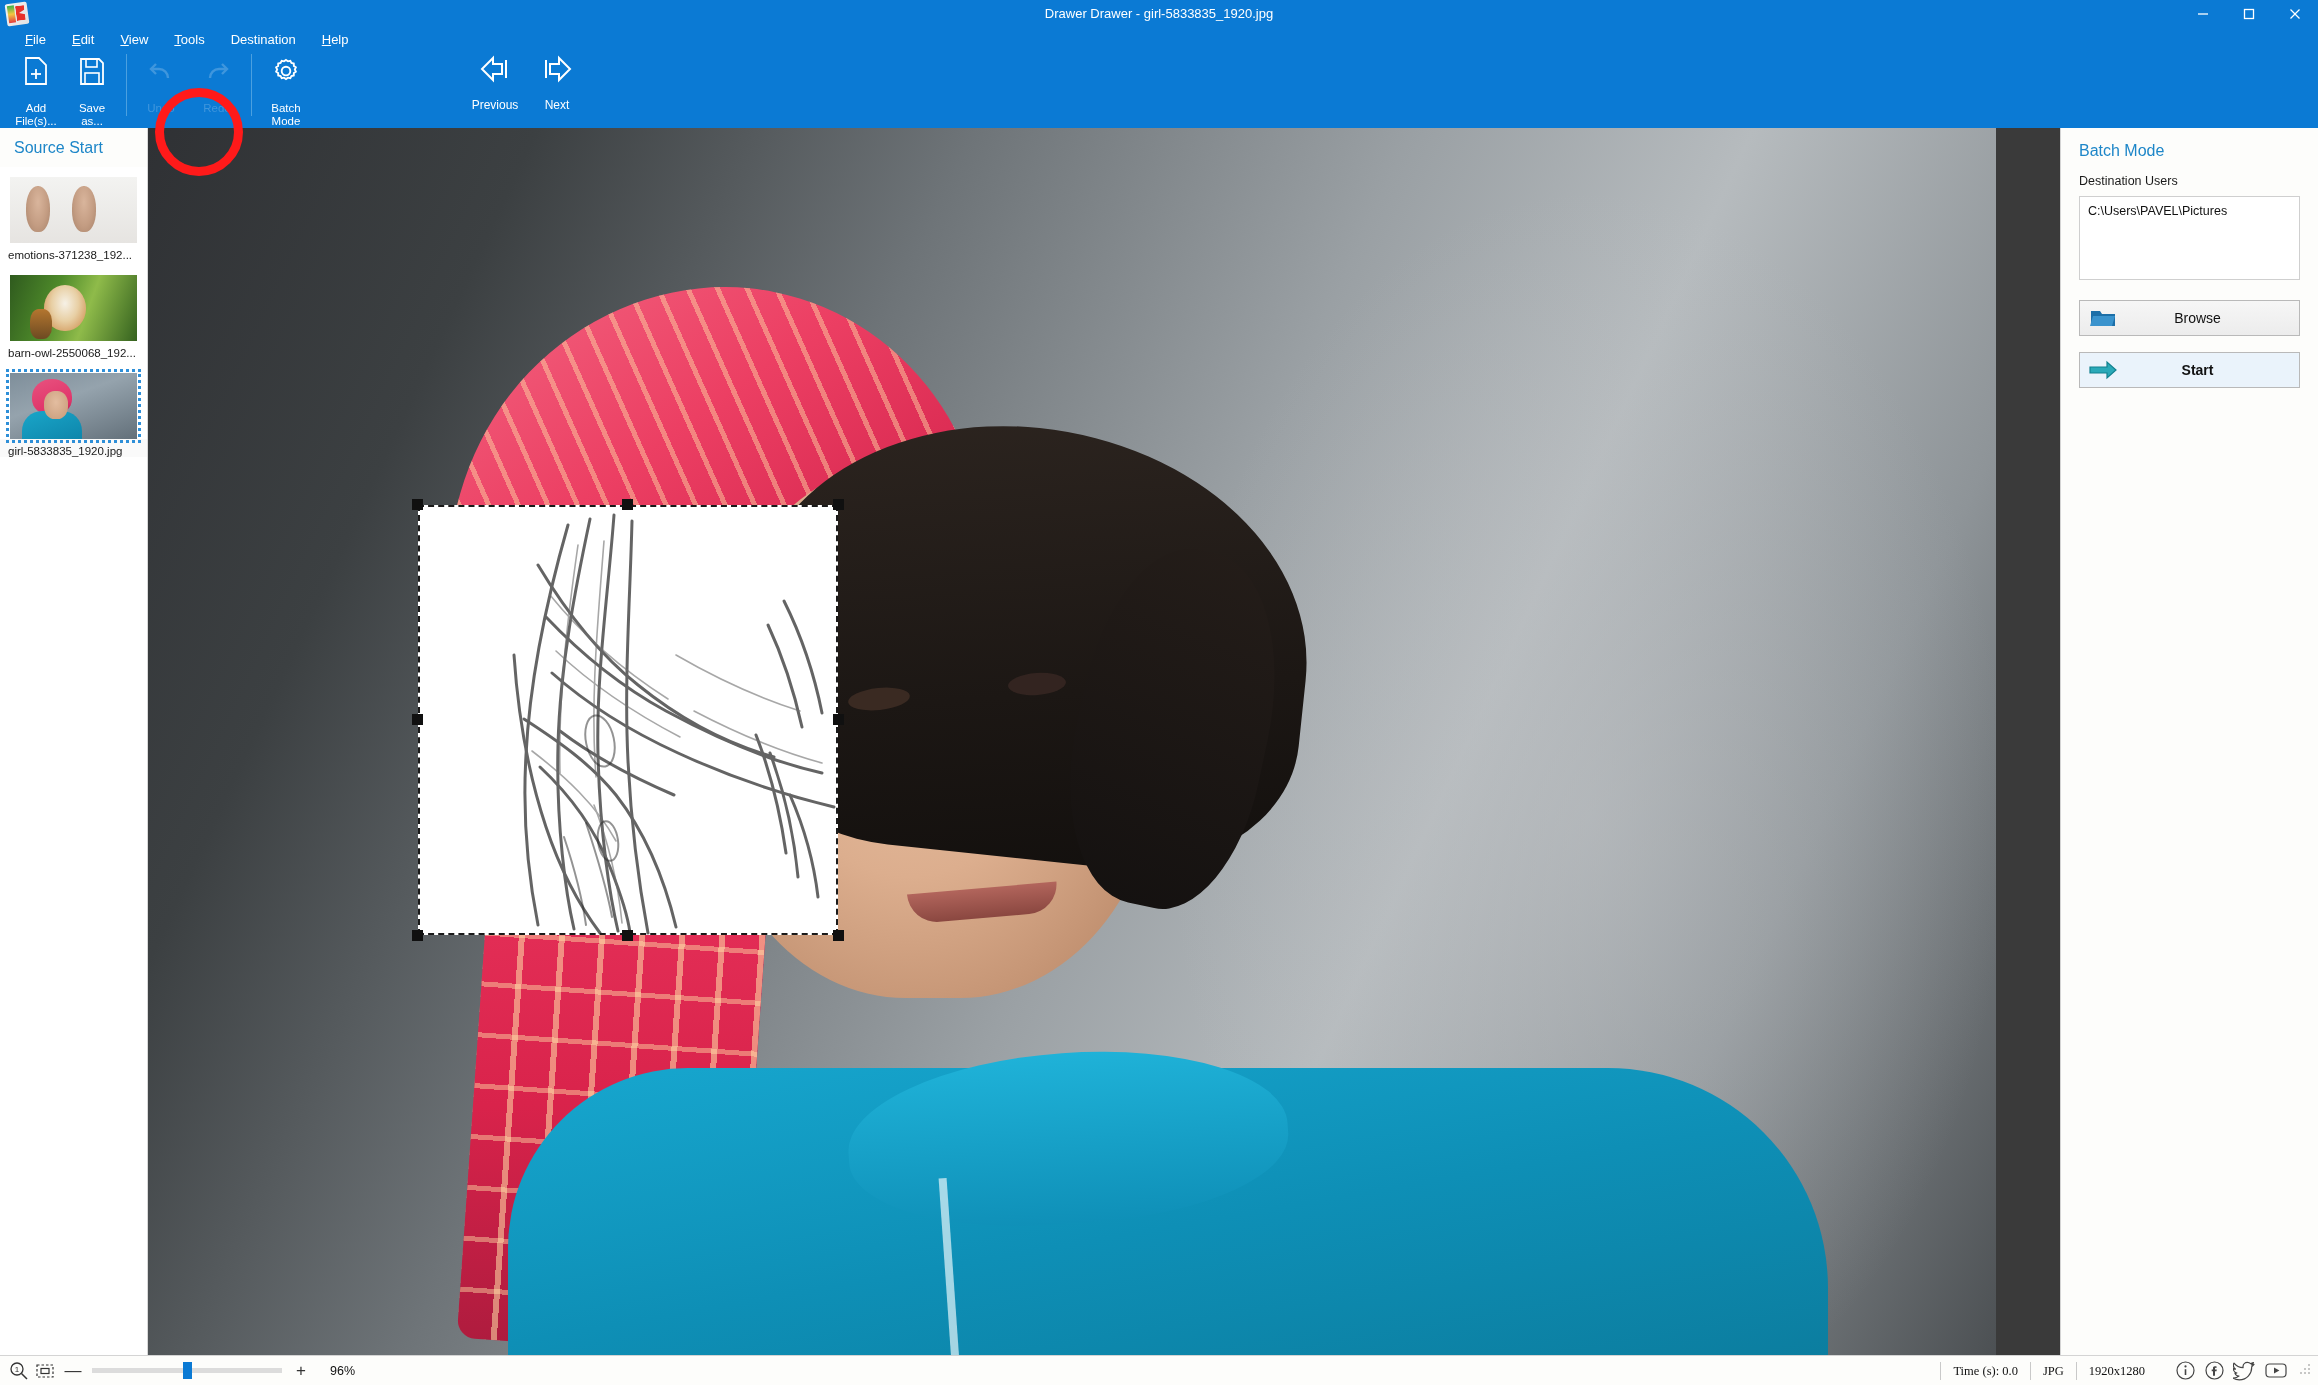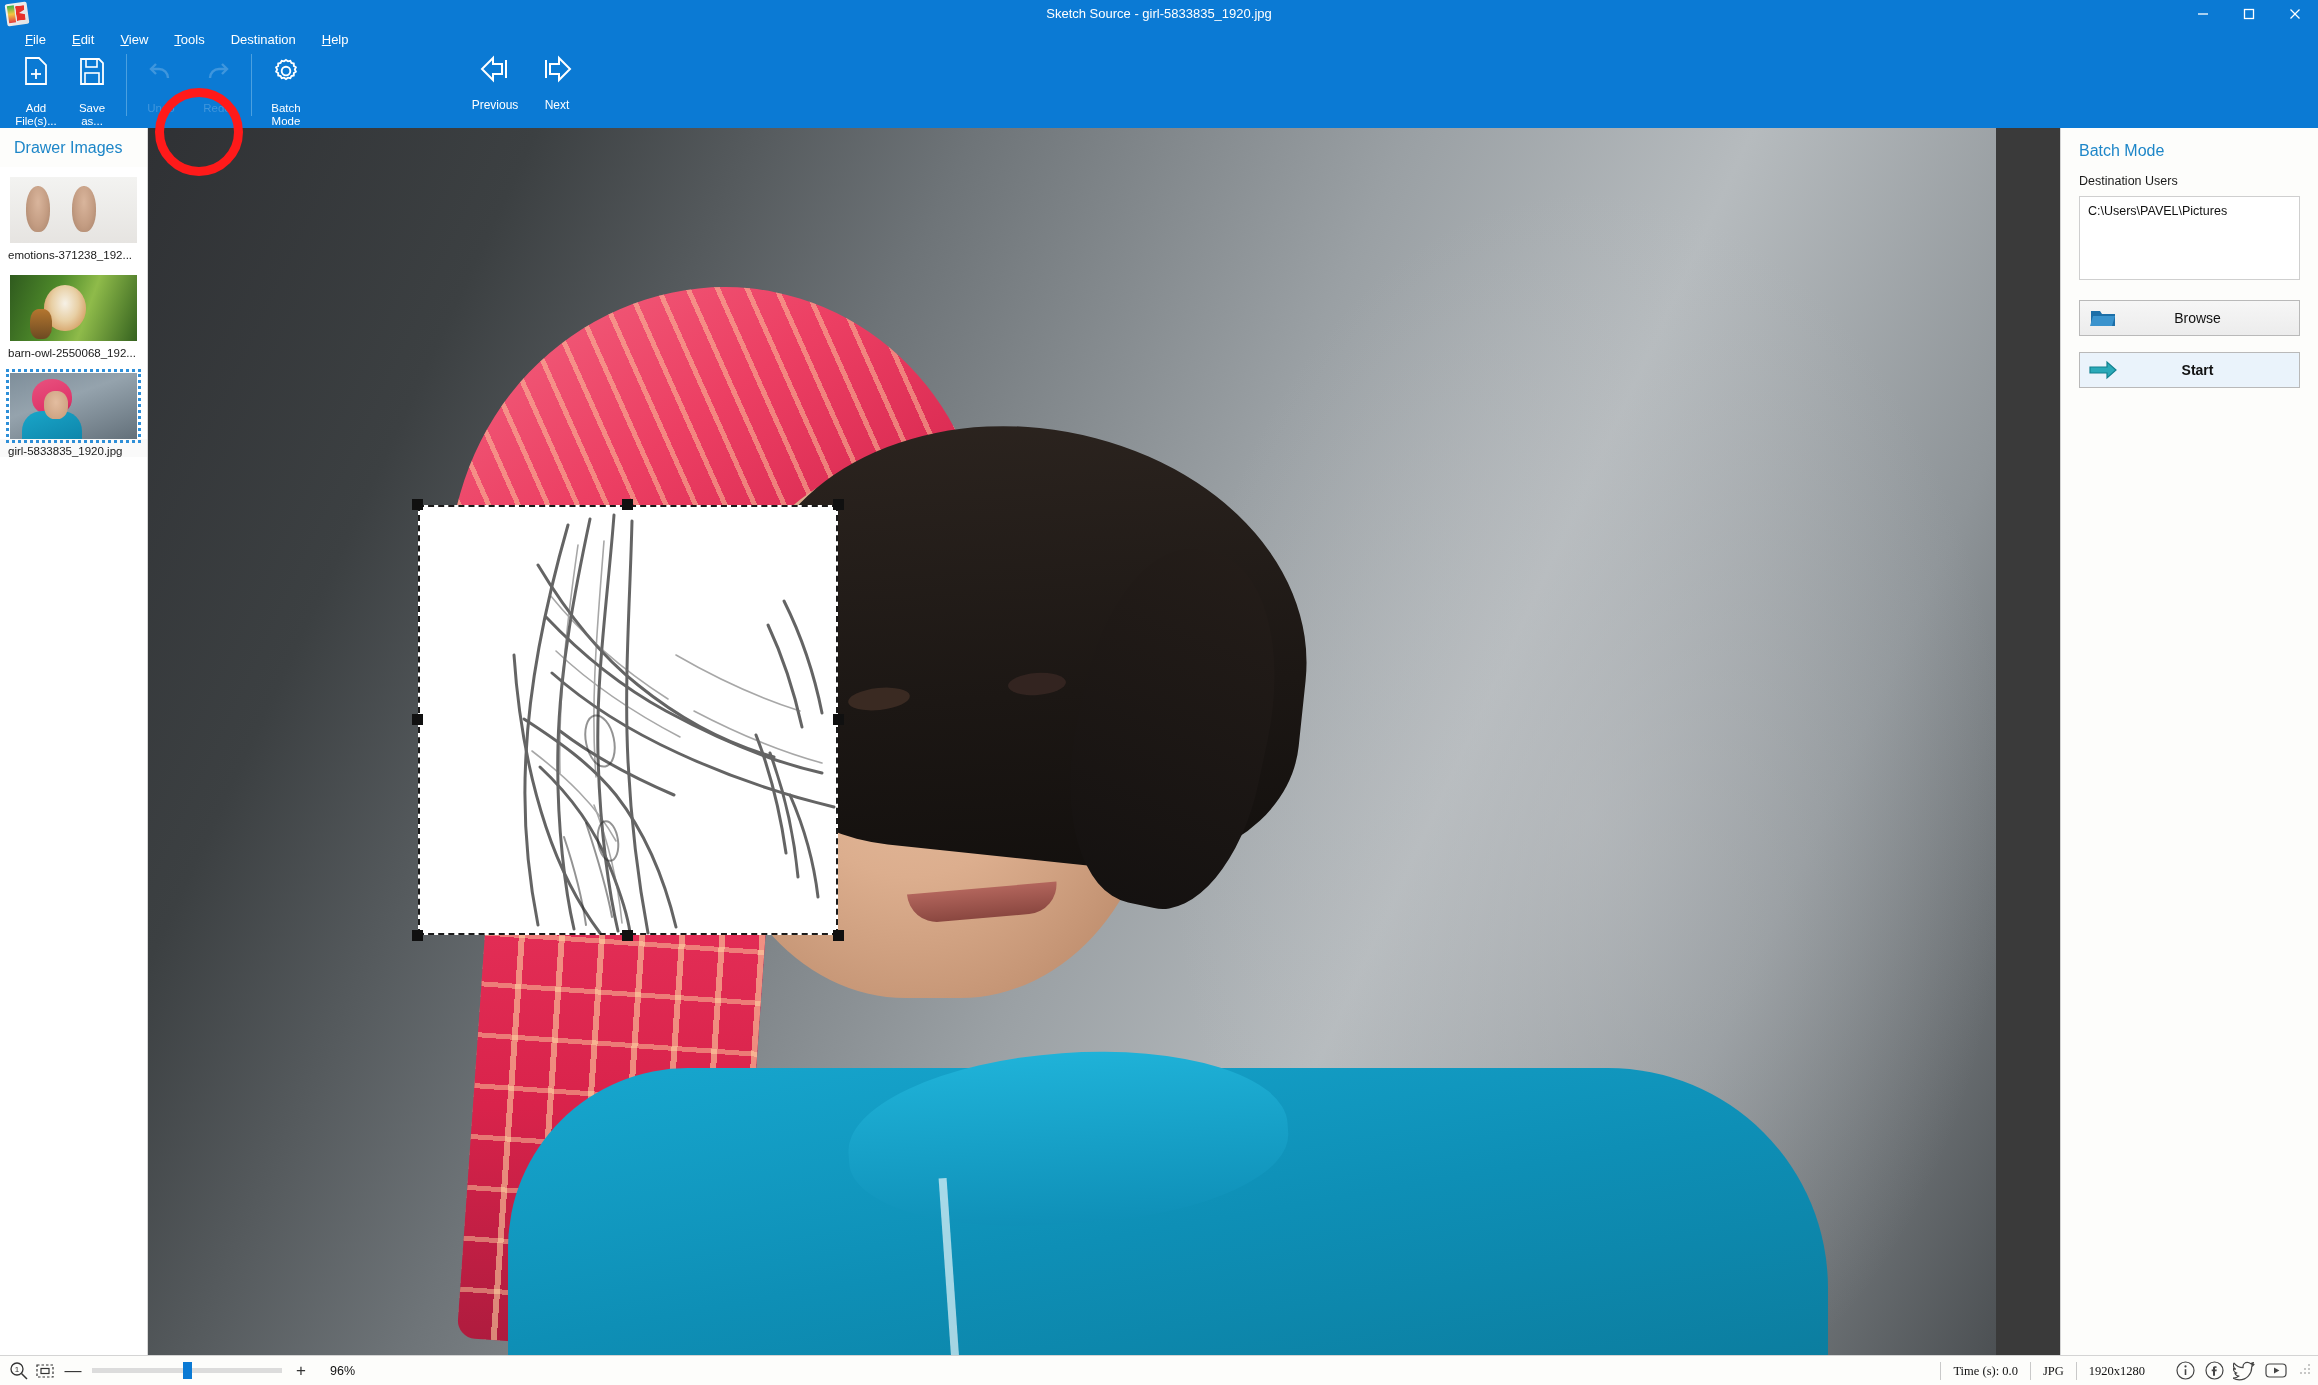--- a/index.html
+++ b/index.html
@@ -394,21 +394,21 @@
   .sb-social > span { margin: 0 4px; display: flex; }
   .grip { width: 14px; margin-left: 6px; opacity: .45; }
 </style>
 </head>
 <body>
 
 <div id="app">
 
   <div class="titlebar">
     <div class="app-icon"></div>
-    <div class="title-text">Sketch Source - girl-5833835_1920.jpg</div>
+    <div class="title-text">Drawer Drawer - girl-5833835_1920.jpg</div>
     <div class="win-controls">
       <div class="win-btn">
         <svg width="14" height="14" viewBox="0 0 14 14">
             <line x1="2" y1="7" x2="12" y2="7" stroke="#fff" stroke-width="1.3"></line>
           </svg>
       </div>
       <div class="win-btn">
         <svg width="14" height="14" viewBox="0 0 14 14">
             <rect x="2.5" y="2.5" width="9" height="9" fill="none" stroke="#fff" stroke-width="1.3"></rect>
           </svg>
@@ -518,21 +518,21 @@
         <span class="lbl">Next</span>
       </div>
     </div>
 
     <div class="annot-circle"></div>
   </div>
 
   <div class="body-row">
 
     <div class="sidebar">
-      <div class="sidebar-title">Drawer Images</div>
+      <div class="sidebar-title">Source Start</div>
       <div class="thumb-list">
 
         <div class="thumb-item">
           <div class="thumb-box th-emotions"></div>
           <div class="thumb-label">emotions-371238_192...</div>
         </div>
 
         <div class="thumb-item">
           <div class="thumb-box th-owl"></div>
           <div class="thumb-label">barn-owl-2550068_192...</div>

